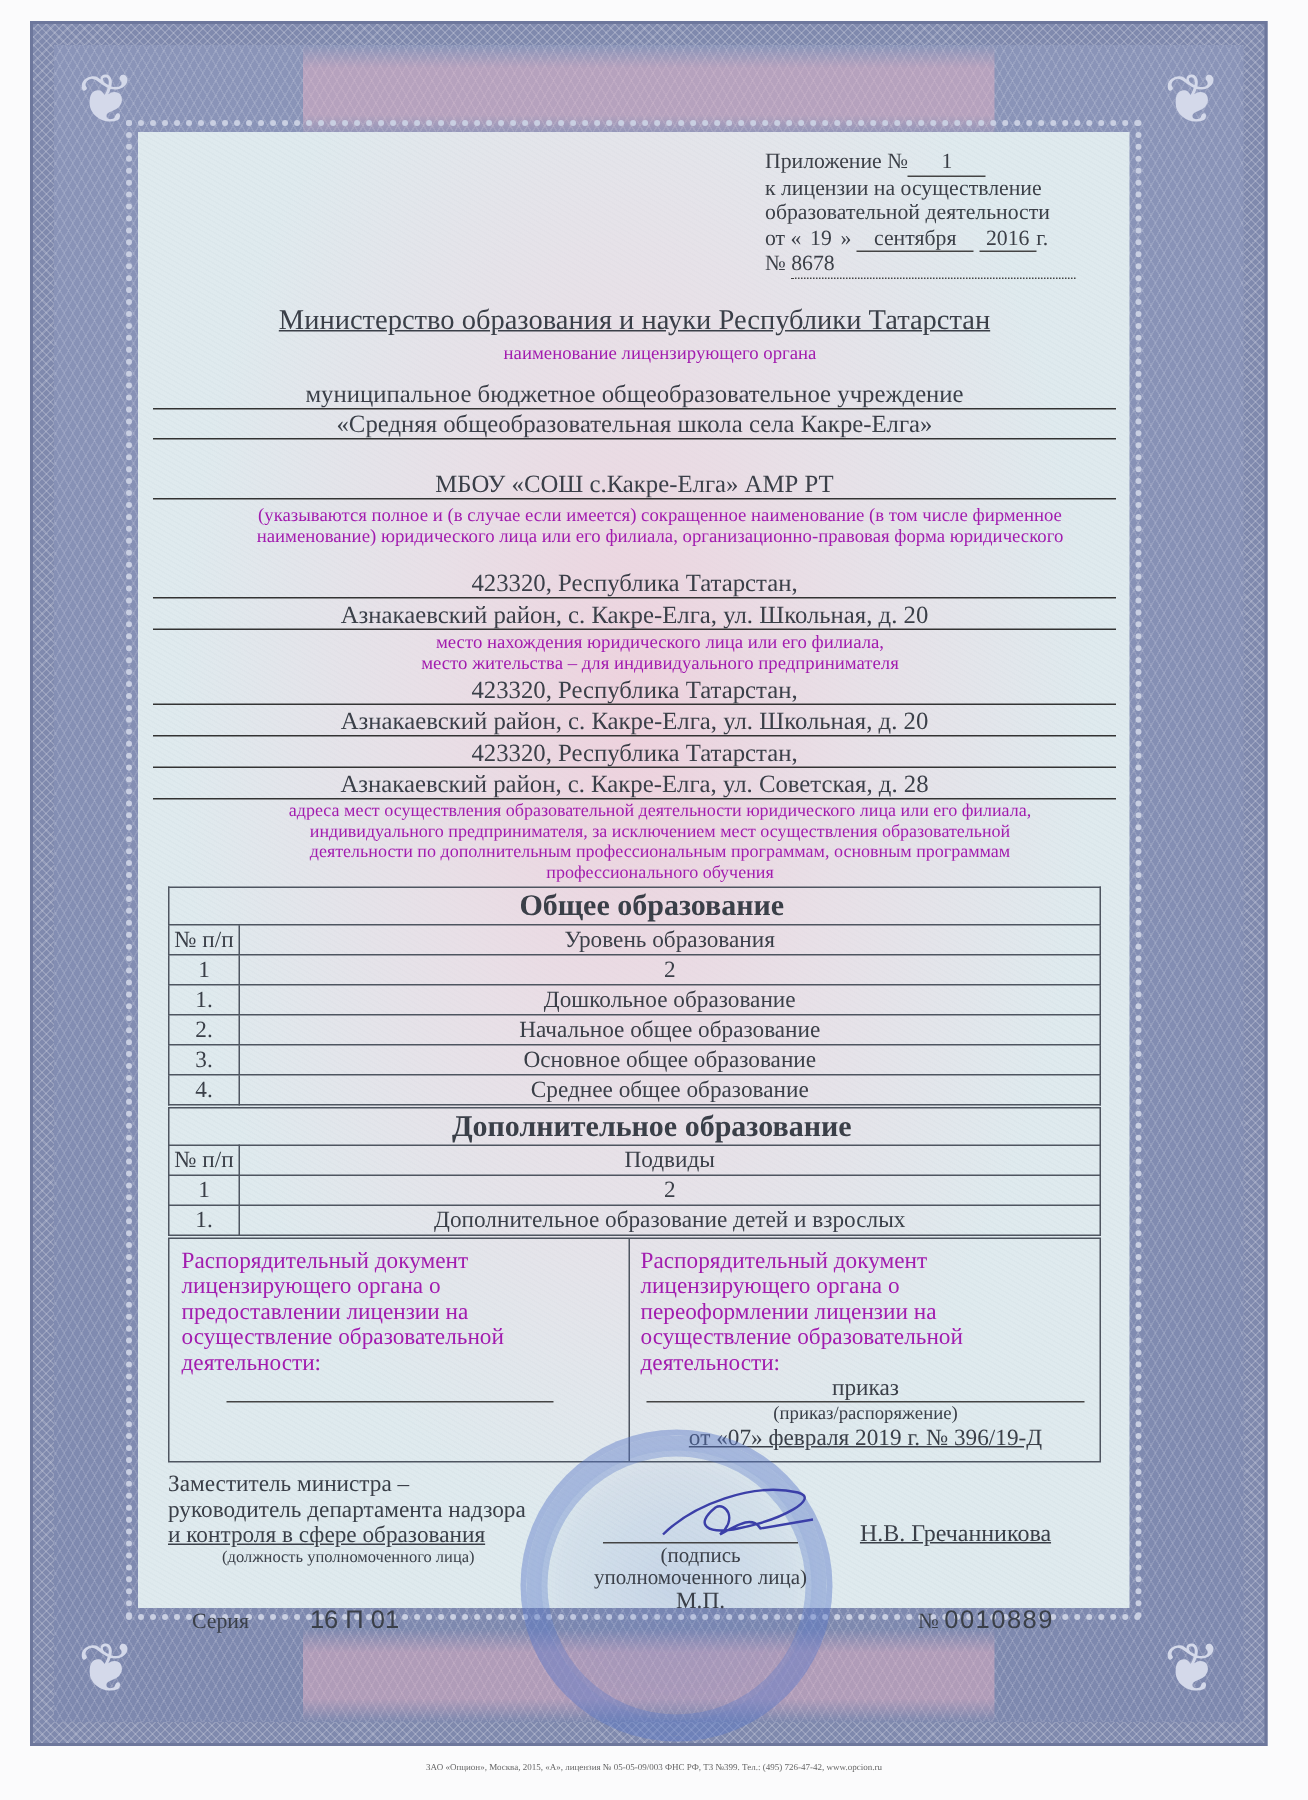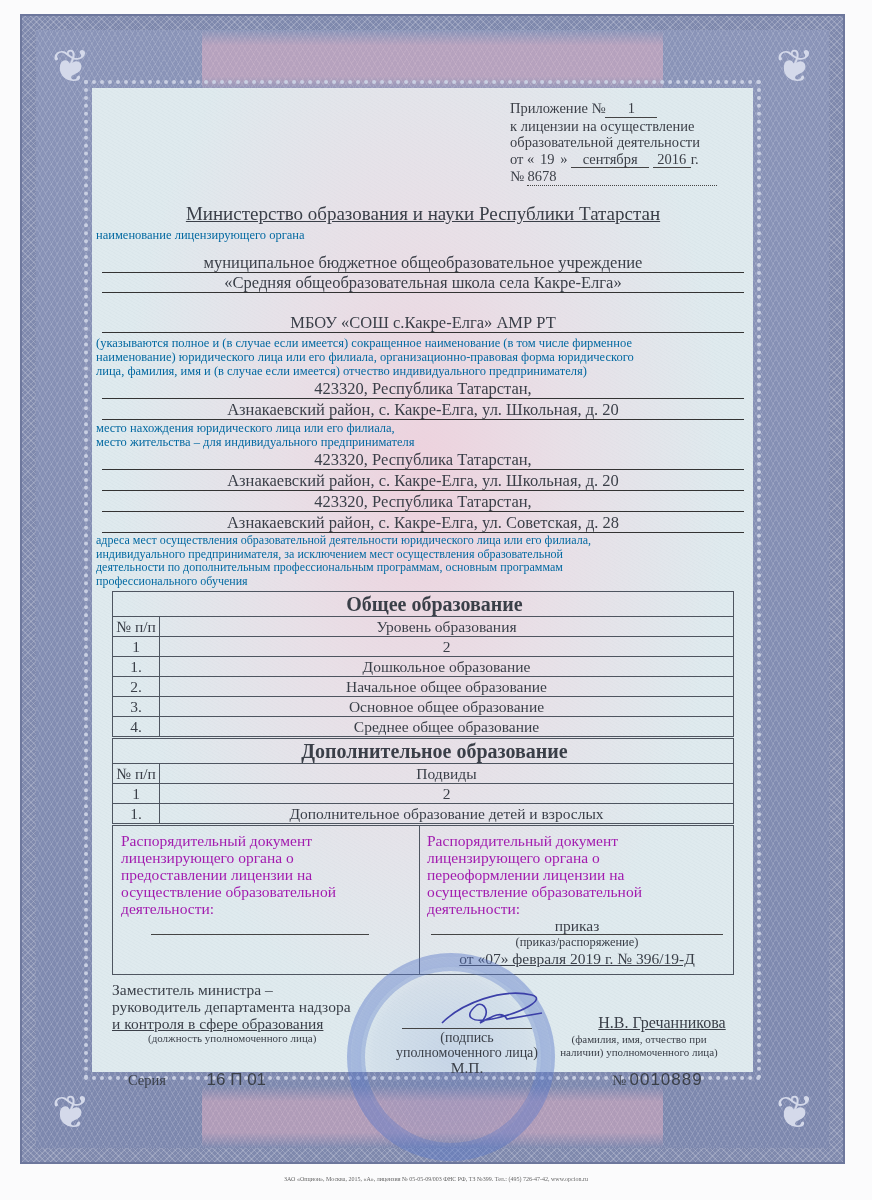--- a/index.html
+++ b/index.html
@@ -48,21 +48,21 @@
   }
   .corner { position: absolute; width: 70px; height: 70px; color: #d4d9ea; font-size: 46px; line-height: 70px; text-align: center; }
 
   .doc { position: absolute; left: 92px; top: 88px; width: 661px; height: 984px; }
   .abs { position: absolute; }
 
   .appendix { left: 418px; top: 12px; width: 240px; font-size: 14.5px; line-height: 16.5px; color: #3b3f47; }
   .fill { display: inline-block; border-bottom: 1px solid #444; text-align: center; }
 
   .line-row { position: absolute; left: 10px; width: 642px; text-align: center; border-bottom: 1px solid #333; }
-  .caption { position: absolute; left: 4px; width: 642px; font-size: 12.5px; line-height: 14px; color: #0369a1; }
+  .caption { position: absolute; left: 27px; width: 642px; text-align: center; font-size: 12.5px; line-height: 14px; color: #a21caf; }
 
   table.edu { position: absolute; left: 20px; width: 622px; border-collapse: collapse; font-size: 15.5px; }
   table.edu td { border: 1px solid #4e5560; padding: 0; height: 19px; line-height: 18px; text-align: center; }
   table.edu td.num { width: 46px; }
   table.edu td.head { font-weight: bold; font-size: 20px; height: 24px; padding-left: 23px; }
 
   .orders { position: absolute; left: 20px; width: 622px; height: 150px; border: 1px solid #4e5560; box-sizing: border-box; }
   .orders .col { position: absolute; top: 0; height: 100%; }
   .orders .col-left { left: 0; width: 306px; border-right: 1px solid #4e5560; }
   .orders .col-right { left: 306px; width: 314px; }
@@ -108,21 +108,20 @@
     <span style="font-size:19px;text-decoration:underline;">Министерство образования и науки Республики Татарстан</span>
   </div>
   <div class="caption" style="top:140px;">наименование лицензирующего органа</div>
 
   <div class="line-row" style="top:165px;font-size:16.5px;line-height:19px;">муниципальное бюджетное общеобразовательное учреждение</div>
   <div class="line-row" style="top:185px;font-size:16.5px;line-height:19px;">«Средняя общеобразовательная школа села Какре-Елга»</div>
   <div class="line-row" style="top:225px;font-size:16.5px;line-height:19px;">МБОУ «СОШ с.Какре-Елга» АМР РТ</div>
   <div class="caption" style="top:248px;">
     <div>(указываются полное и (в случае если имеется) сокращенное наименование (в том числе фирменное</div>
     <div>наименование) юридического лица или его филиала, организационно-правовая форма юридического</div>
-    <div>лица, фамилия, имя и (в случае если имеется) отчество индивидуального предпринимателя)</div>
   </div>
 
   <div class="line-row" style="top:291px;font-size:16.5px;line-height:19px;">423320, Республика Татарстан,</div>
   <div class="line-row" style="top:312px;font-size:16.5px;line-height:19px;">Азнакаевский район, с. Какре-Елга, ул. Школьная, д. 20</div>
   <div class="caption" style="top:333px;">
     <div>место нахождения юридического лица или его филиала,</div>
     <div>место жительства – для индивидуального предпринимателя</div>
   </div>
 
   <div class="line-row" style="top:362px;font-size:16.5px;line-height:19px;">423320, Республика Татарстан,</div>
@@ -227,26 +226,22 @@
   <svg class="abs" style="left:330px;top:895px;" width="130" height="60" viewBox="0 0 130 60">
     <path d="M20 40 C40 20, 80 5, 110 12 C125 16, 100 30, 70 36 C50 40, 40 34, 55 22 C62 18, 70 30, 58 40 C72 32, 80 28, 85 36 L120 30" fill="none" stroke="#3b3fa8" stroke-width="1.6"></path>
   </svg>
   <div class="abs" style="left:310px;top:940px;width:130px;border-bottom:1px solid #444;"></div>
   <div class="abs" style="left:300px;top:942px;width:150px;text-align:center;font-size:14px;line-height:15px;">
     <div>(подпись</div>
     <div>уполномоченного лица)</div>
     <div style="font-size:15.5px;">М.П.</div>
   </div>
 
-  <div class="abs" style="left:485px;top:926px;width:170px;text-align:center;">
+  <div class="abs" style="left:460px;top:926px;width:170px;text-align:center;">
     <span style="font-size:16px;line-height:18px;text-decoration:underline;">Н.В. Гречанникова</span>
-  </div>
-  <div class="abs" style="left:462px;top:945px;width:170px;text-align:center;font-size:11px;line-height:12.5px;">
-    <div>(фамилия, имя, отчество при</div>
-    <div>наличии) уполномоченного лица)</div>
   </div>
 
   <div class="abs" style="left:36px;top:982px;font-size:14.5px;">
     <span>Серия</span>
     <span style="font-family:'Liberation Sans',sans-serif;font-size:17px;margin-left:37px;">16 П 01</span>
   </div>
   <div class="abs" style="left:520px;top:982px;font-size:14.5px;">
     <span>№</span>
     <span style="font-family:'Liberation Sans',sans-serif;font-size:17px;letter-spacing:1px;">0010889</span>
   </div>

